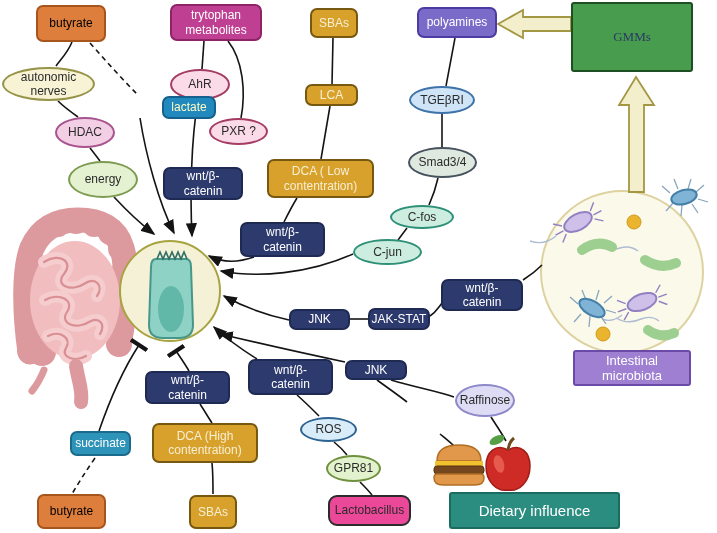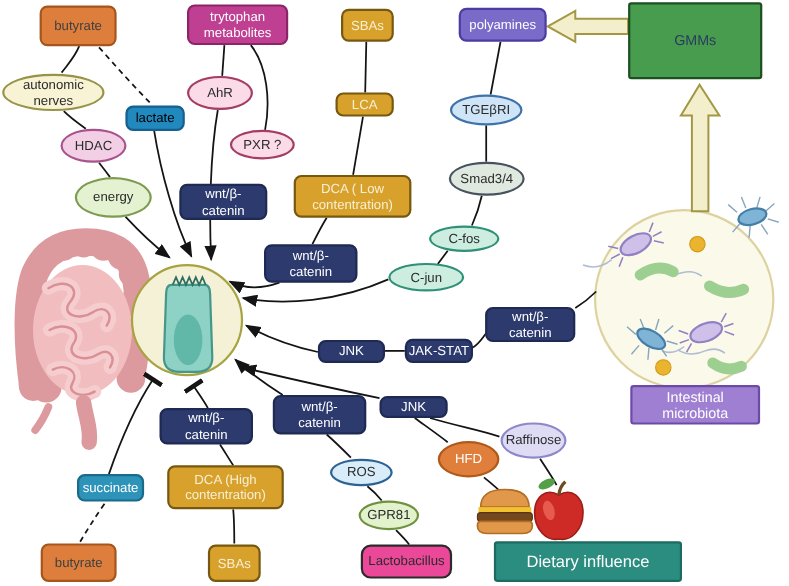--- a/index.html
+++ b/index.html
@@ -5,26 +5,26 @@
   html,body{margin:0;padding:0;background:#fff;}
   #stage{position:relative;width:717px;height:533px;background:#ffffff;overflow:hidden;
          font-family:"Liberation Sans",sans-serif;}
   #art{position:absolute;left:0;top:0;}
   .node{position:absolute;display:flex;flex-direction:column;align-items:center;justify-content:center;
         text-align:center;box-sizing:border-box;line-height:1.18;color:#2b2b2b;z-index:2;}
   .node span{display:block;}
   .rect{border-radius:7px;border:2px solid;}
   .sq{border-radius:3px;border:2px solid;}
   .ellipse{border-radius:50%;border:2px solid;} .fs12{font-size:12px;} .fs13{font-size:13px;} .fs15{font-size:15px;}
-  .orange{background:#dd7e3d;border-color:#a6561c;color:#404040;justify-content:center;}
+  .orange{background:#dd7e3d;border-color:#a6561c;color:#000000;justify-content:center;}
   .magenta{background:#bf3f92;border-color:#8e2468;color:#fff;}
   .mustard{background:#d8a12c;border-color:#775811;color:#f7efd2;}
   .purple{background:#7a6bc9;border-color:#4c3ba3;color:#fff;}
-  .green{background:#479c4e;border-color:#1d4f22;color:#2b3a63;}
-  .blue{background:#2289be;border-color:#15608c;color:#000000;}
+  .green{background:#479c4e;border-color:#1d4f22;color:#2b3a63;font-family:Liberation Serif, serif;}
+  .blue{background:#2289be;border-color:#15608c;color:#fef9c3;margin-left:48px;}
   .blue2{background:#2e93b8;border-color:#1a6a8c;color:#fff;}
   .navy{background:#2d3a6e;border-color:#1f2a52;color:#fff;}
   .cream-e{background:#f7f3d4;border-color:#97944a;}
   .pink-e{background:#f2cfe4;border-color:#a8538e;align-items:center;}
   .rose-e{background:#fadbe7;border-color:#a43c63;justify-content:center;}
   .lgreen-e{background:#e4f2d2;border-color:#7d9b51;}
   .mint-e{background:#ccede0;border-color:#2f9078;}
   .lblue-e{background:#cfe4f7;border-color:#3f72a8;}
   .gray-e{background:#dfe9df;border-color:#46525e;}
   .lblue2-e{background:#d8ecfa;border-color:#2d6291;}
@@ -288,23 +288,20 @@
 <div class="node rect navy fs12" style="left:145px;top:371px;width:85px;height:33px">
   <span>wnt/β-</span>
   <span>catenin</span>
     </div>
 
 <div class="node sq purple2 fs13" style="left:573px;top:350px;width:118px;height:36px">
   <span>Intestinal</span>
   <span>microbiota</span>
     </div>
 
-<div class="node ellipse orange-e fs12" style="left:398px;top:401px;width:56px;height:33px">
-  <span>HFD</span>
-    </div>
 
 <div class="node ellipse lav-e fs12" style="left:455px;top:384px;width:60px;height:33px">
   <span>Raffinose</span>
     </div>
 
 <div class="node ellipse lblue2-e fs12" style="left:300px;top:417px;width:57px;height:25px">
   <span>ROS</span>
     </div>
 
 <div class="node rect mustard fs12" style="left:152px;top:423px;width:106px;height:40px">

